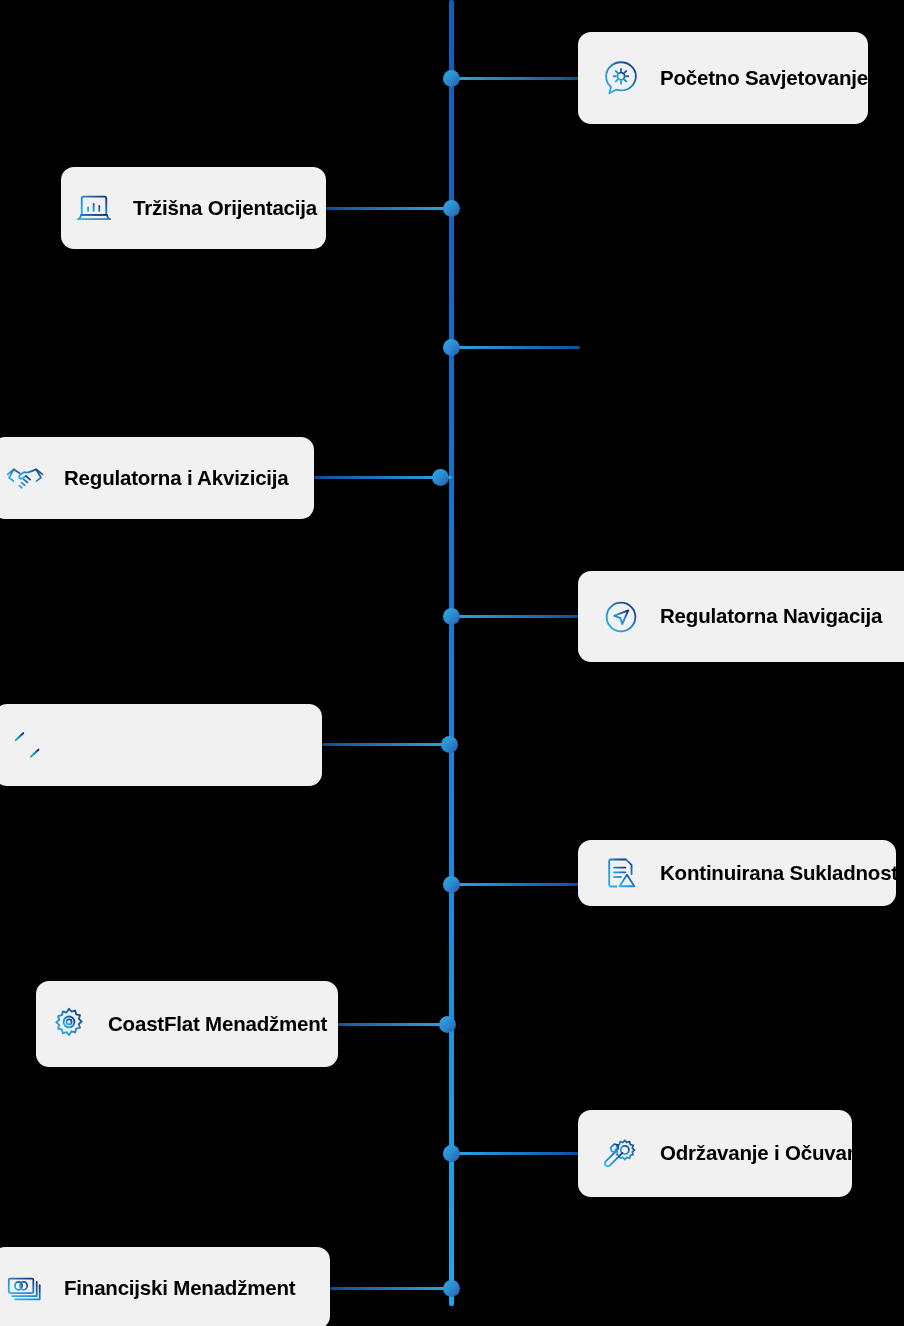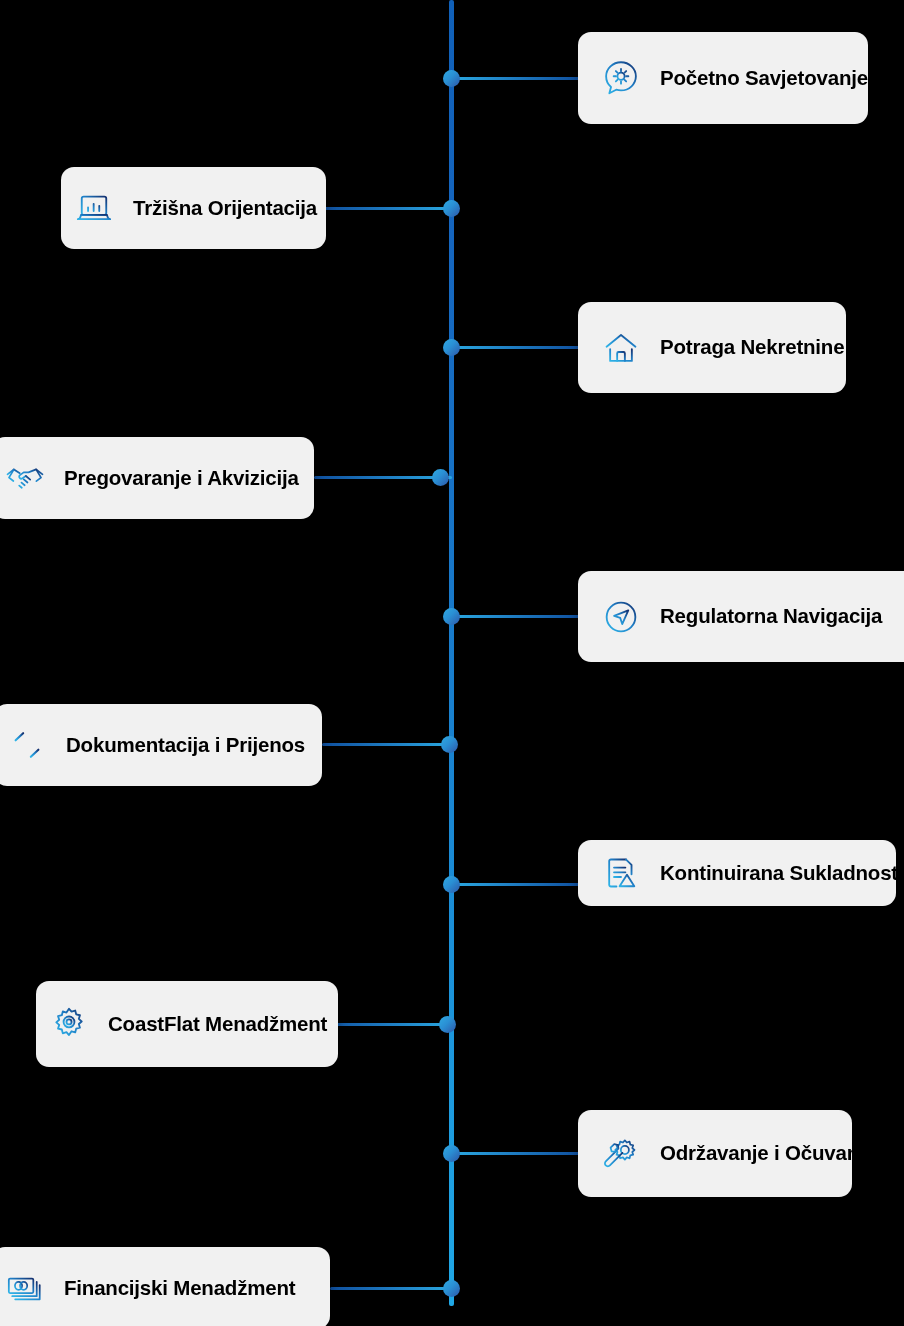--- a/index.html
+++ b/index.html
@@ -137,41 +137,31 @@
     <span class="card-icon">
       <svg viewBox="0 0 48 48" fill="none" stroke="url(#ig)" stroke-width="2.1" stroke-linecap="round" stroke-linejoin="round">
         <rect x="10" y="11" width="28" height="21" rx="2.2"></rect>
         <path d="M5.5 36.8h37c-1.4 0-2.6-1-3-2.4l-.6-2.4H9.1l-.6 2.4c-.4 1.4-1.6 2.4-3 2.4z"></path>
         <path d="M17.2 27.5v-4.2M23.6 27.5v-8.3M30 27.5v-6"></path>
       </svg>
     </span>
     <span class="card-label">Tržišna Orijentacija</span>
   </div>
 
-  <div class="card right-side" style="left:578px; top:302px; width:268px; height:91px;">
-    <span class="card-icon">
-      <svg viewBox="0 0 48 48" fill="none" stroke="url(#ig)" stroke-width="2.1" stroke-linecap="round" stroke-linejoin="round">
-        <path d="M7.5 22.6L24 9.2l16.5 13.4"></path>
-        <path d="M11.6 25.4v13.4h24.8V25.4"></path>
-        <path d="M19.6 38.8v-8.6a1.6 1.6 0 011.6-1.6h5.6a1.6 1.6 0 011.6 1.6v8.6"></path>
-      </svg>
-    </span>
-    <span class="card-label">Potraga Nekretnine</span>
-  </div>
 
   <div class="card left-side" style="left:-8px; top:437px; width:322px; height:82px;">
     <span class="card-icon">
       <svg viewBox="0 0 48 48" fill="none" stroke="url(#ig)" stroke-width="2.0" stroke-linecap="round" stroke-linejoin="round">
         <path d="M4 19.8l7.3-5.6 6.7 4.4"></path>
         <path d="M44 19.8l-7.3-5.6-8.7 3.4h-5.5l-4.3 3.1a2.2 2.2 0 00-.3 3.2 2.4 2.4 0 003.3.4l3.7-2.6"></path>
         <path d="M25 21.7l4.9 4.1M22.6 25.6l4.2 3.5M20 29.3l3.6 3M17.4 32.7l2.9 2.4"></path>
         <path d="M11.3 14.2l-5.6 9.4 5 3.8M36.7 14.2l5.6 9.4-5.3 4"></path>
       </svg>
     </span>
-    <span class="card-label">Pregovaranje i Akvizicija</span>
+    <span class="card-label">Regulatorna i Akvizicija</span>
   </div>
 
   <div class="card right-side" style="left:578px; top:571px; width:366px; height:91px;">
     <span class="card-icon">
       <svg viewBox="0 0 48 48" fill="none" stroke="url(#ig)" stroke-width="2.1" stroke-linecap="round" stroke-linejoin="round">
         <circle cx="24" cy="24" r="16.4"></circle>
         <path d="M32.3 16.4L16.1 22.8l7 2.3 2.3 7z"></path>
       </svg>
     </span>
     <span class="card-label">Regulatorna Navigacija</span>
@@ -179,21 +169,20 @@
 
   <div class="card left-side" style="left:-6px; top:704px; width:328px; height:82px;">
     <span class="card-icon">
       <svg viewBox="0 0 48 48" fill="none" stroke="url(#ig)" stroke-width="2.4" stroke-linecap="round" stroke-linejoin="round">
         <path d="M40 18.6H12.6"></path>
         <path d="M19.6 10.5L11 18.6"></path>
         <path d="M8 29.4h27.4"></path>
         <path d="M28.4 37.5l8.6-8.1"></path>
       </svg>
     </span>
-    <span class="card-label">Dokumentacija i Prijenos</span>
   </div>
 
   <div class="card right-side" style="left:578px; top:840px; width:318px; height:66px;">
     <span class="card-icon">
       <svg viewBox="0 0 48 48" fill="none" stroke="url(#ig)" stroke-width="2.1" stroke-linecap="round" stroke-linejoin="round">
         <path d="M29.8 8.6H12.4a1.9 1.9 0 00-1.9 1.9v27a1.9 1.9 0 001.9 1.9h6.4"></path>
         <path d="M29.8 8.6l6.2 6.2v10.6"></path>
         <path d="M16 17.8h13M16 23.2h13M16 28.6h8"></path>
         <path d="M30.8 25.9l8.4 13.2H22.4z"></path>
         <path d="M30.8 31v3.6M30.8 36.7v.2"></path>

